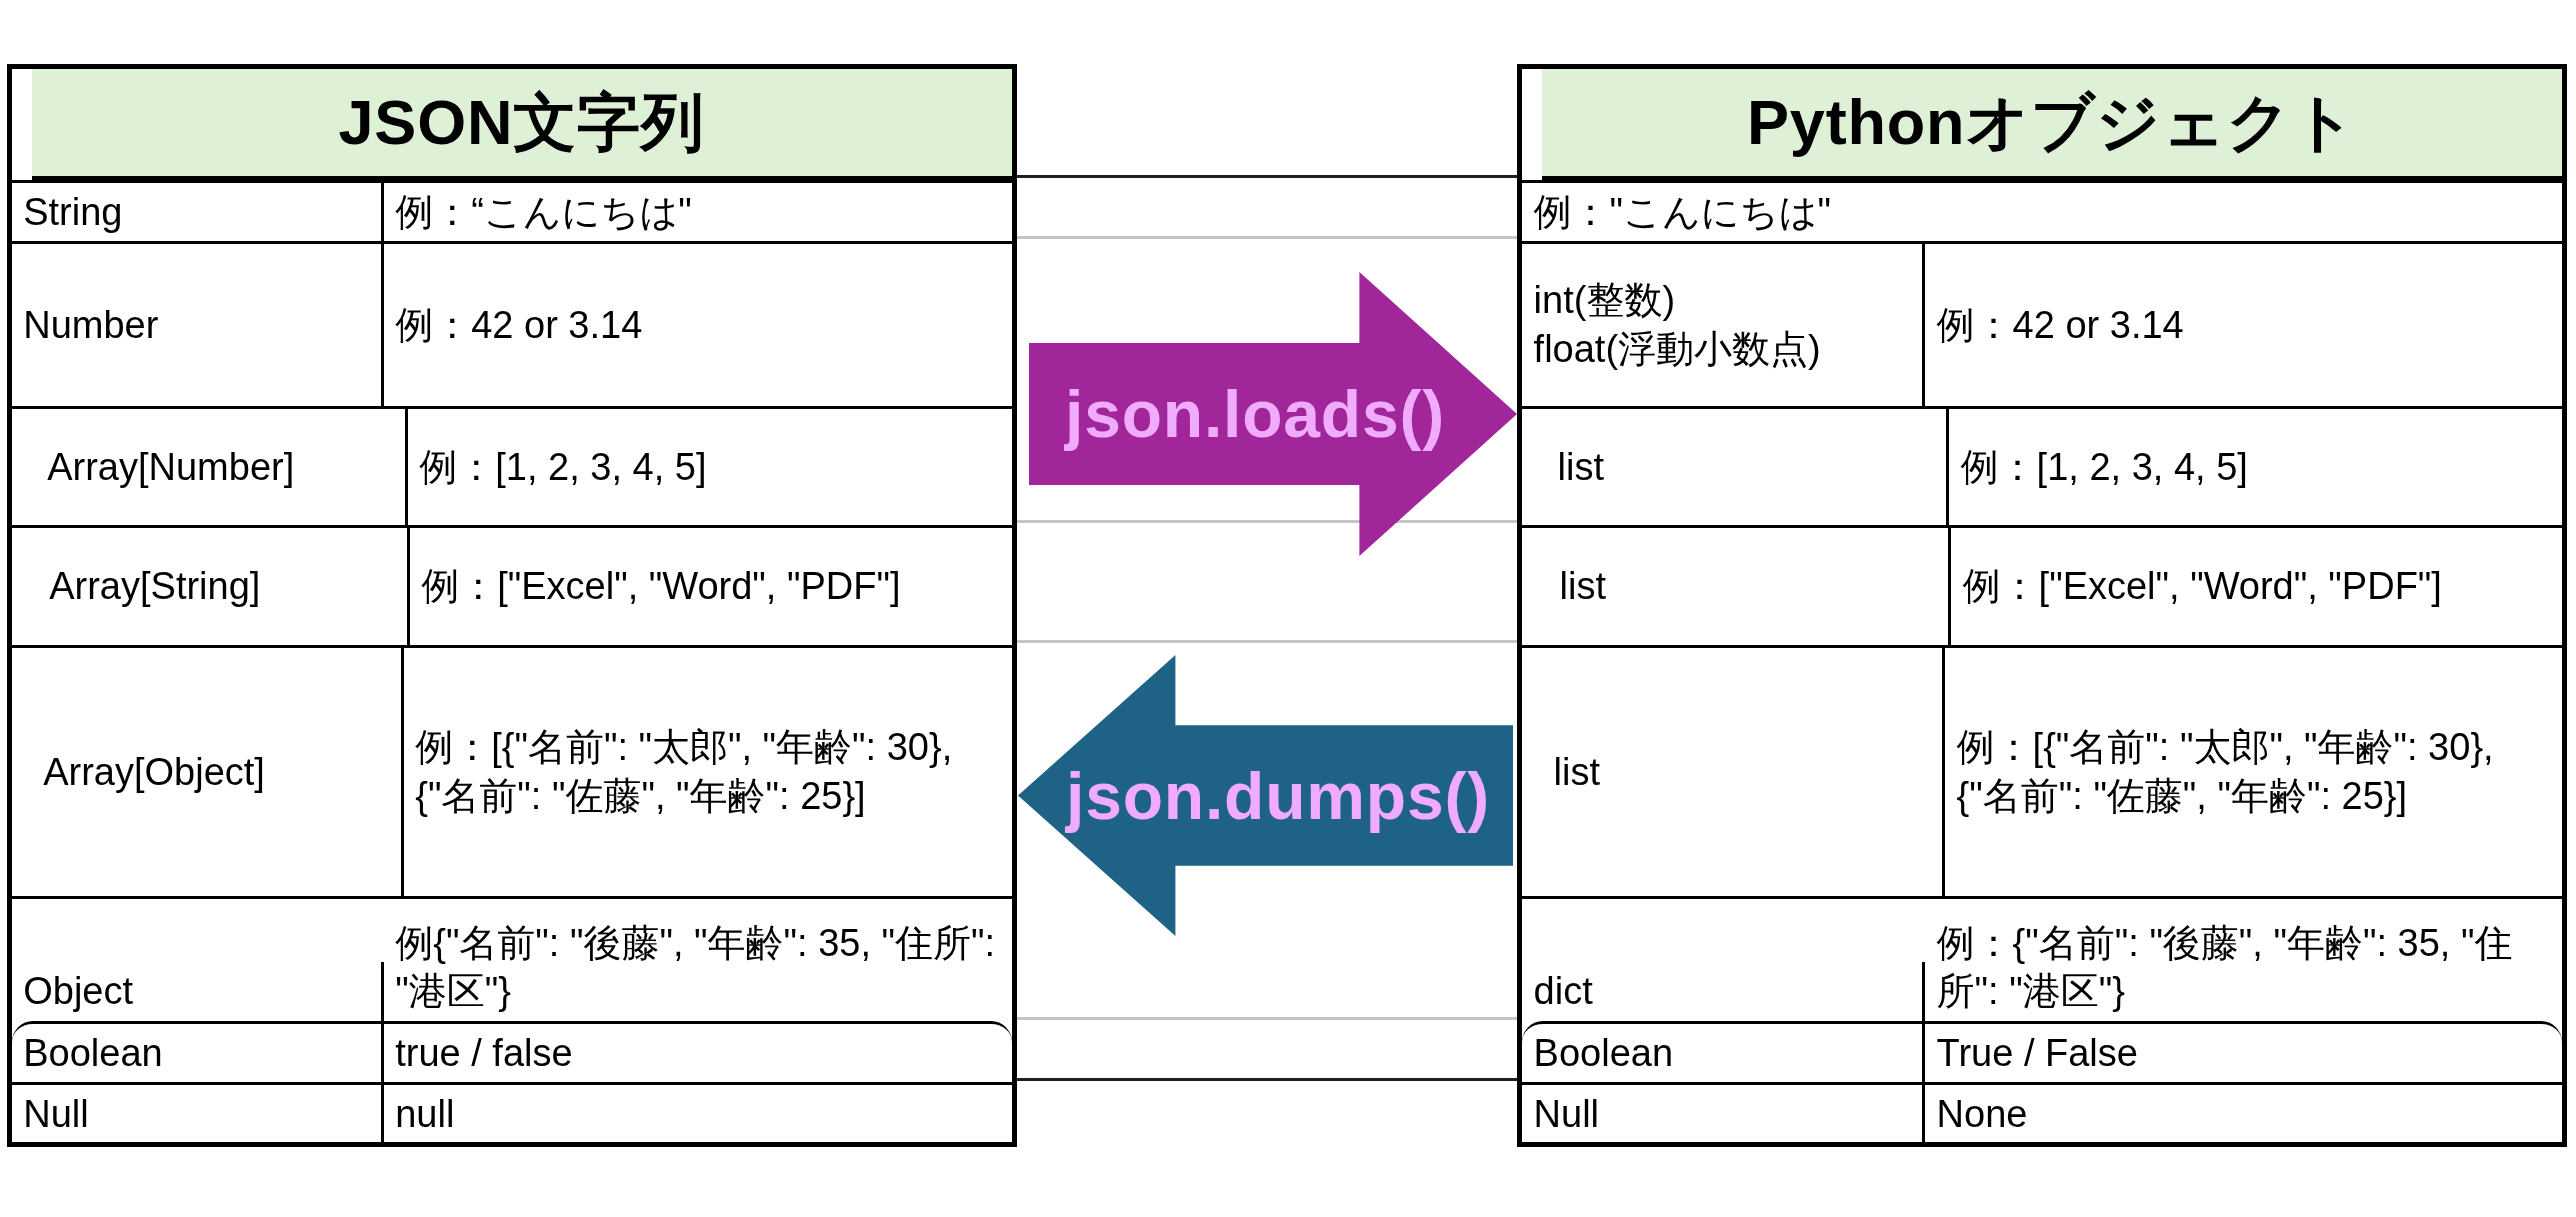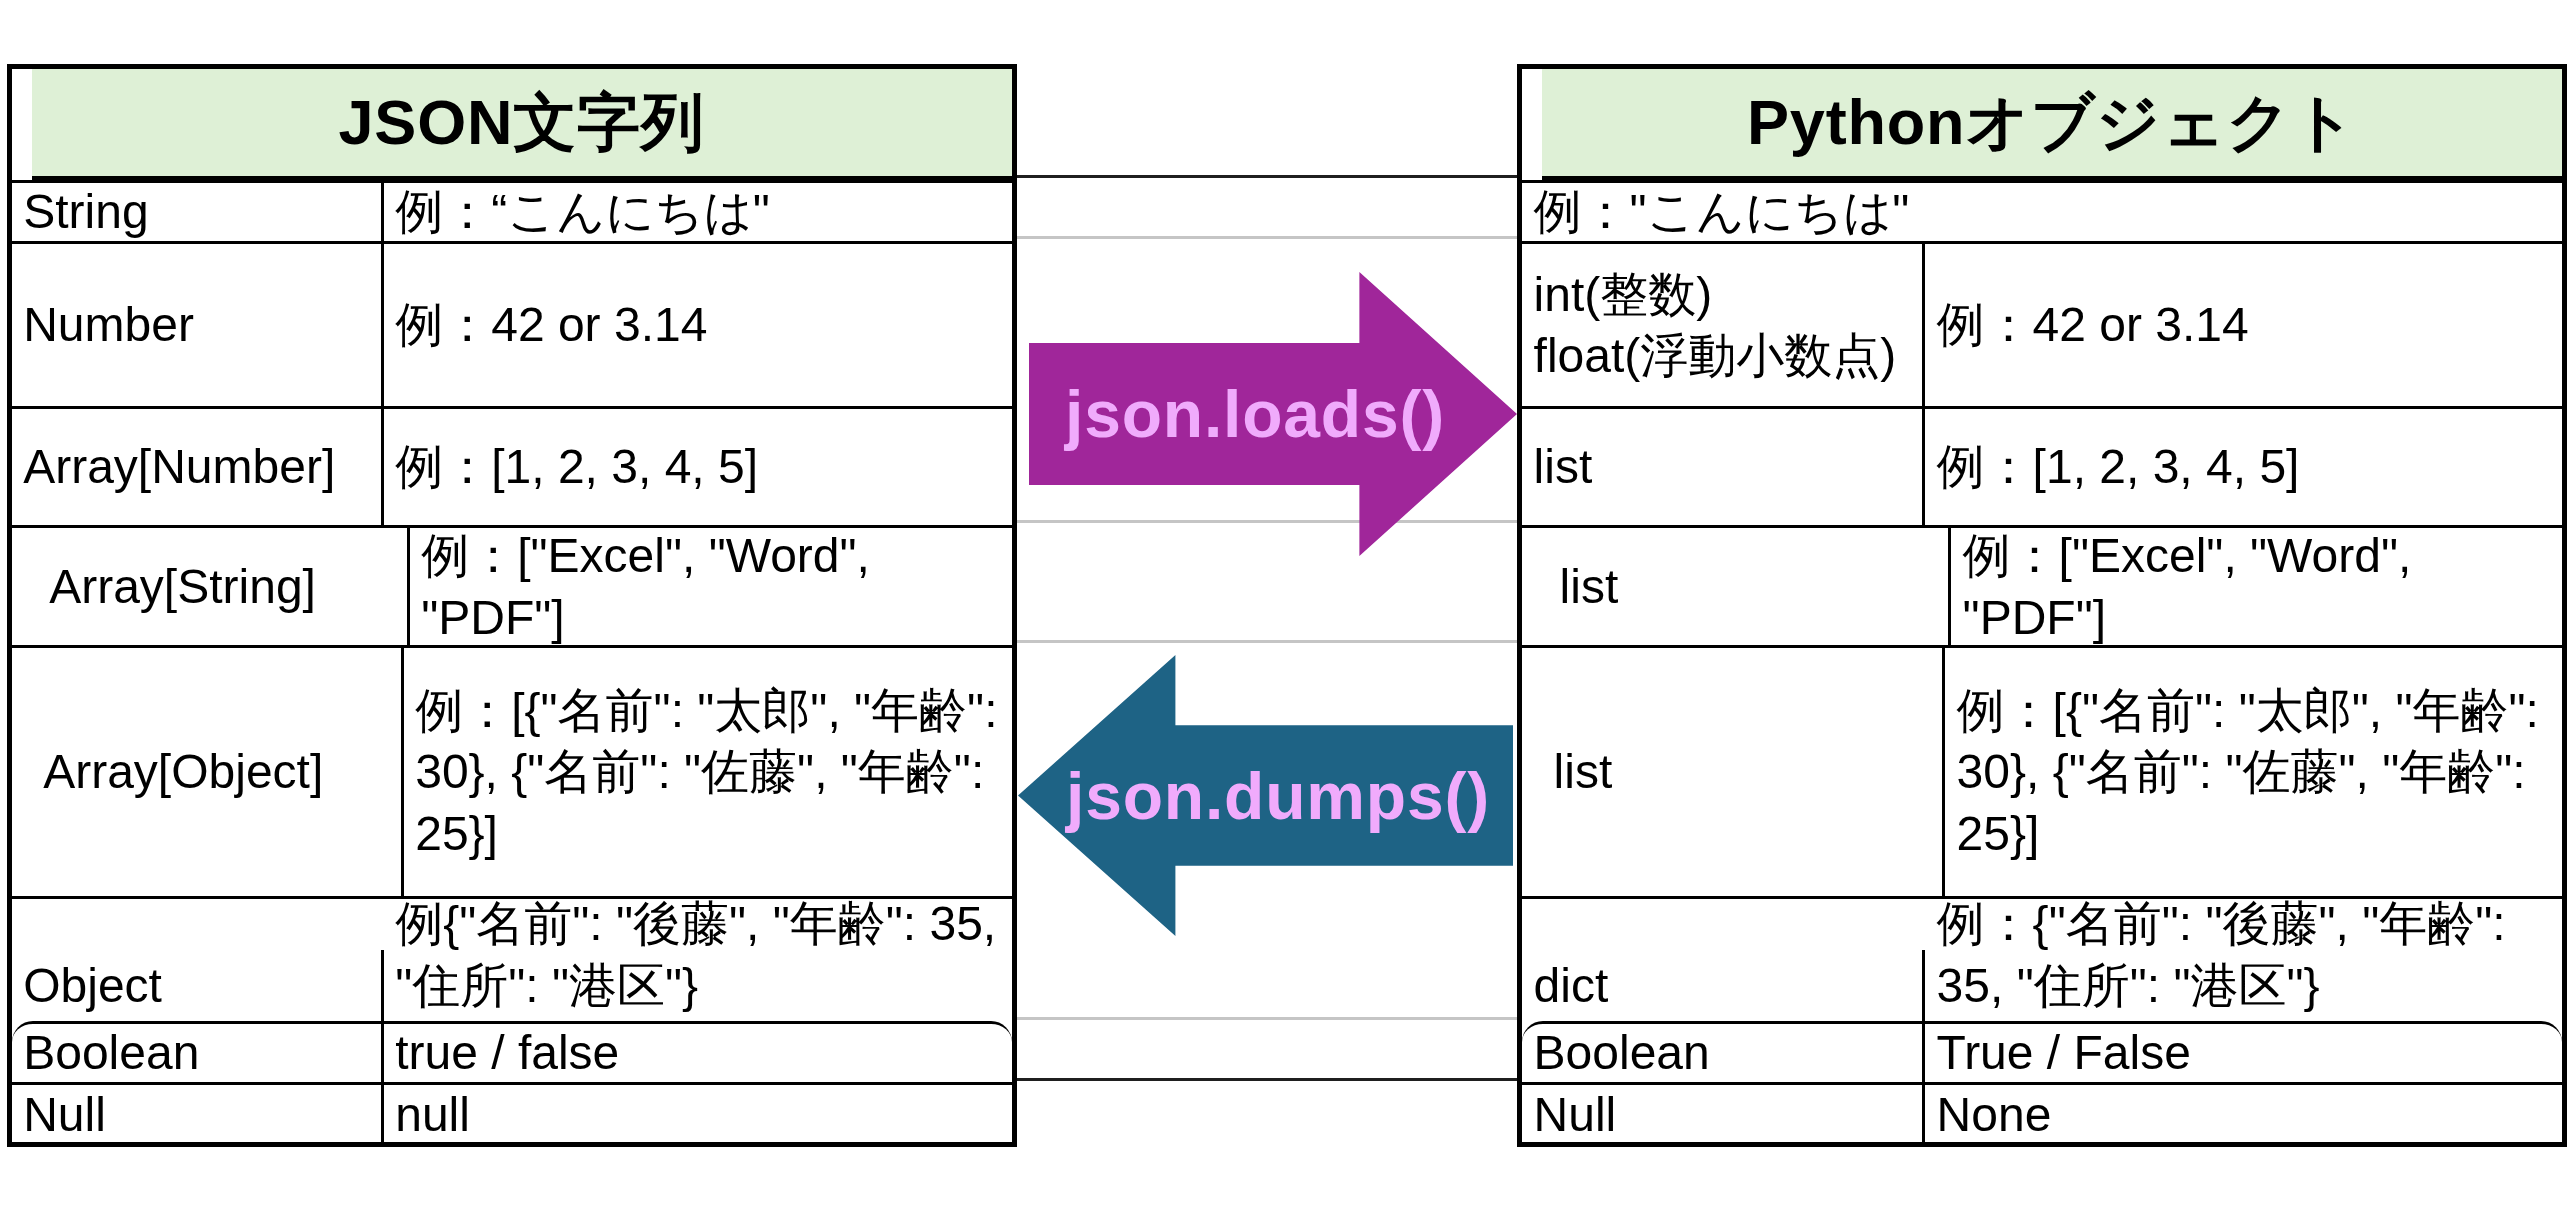--- a/index.html
+++ b/index.html
@@ -15,27 +15,27 @@
   #left-table{left:6.6px;width:1010px;height:1083px;}
   #right-table{left:1517px;width:1050px;height:1083px;}
   .tbl-header{
     height:107px;background:#DEF0D6;border-bottom:4.1px solid #000;
     display:flex;align-items:center;justify-content:center;
     font-size:63px;font-weight:bold;letter-spacing:0.8px;margin-left:20px;
   }
   .row{display:flex;border-top:3.3px solid #000;box-sizing:content-box;}
   .row:first-of-type{border-top:none;}
   .cell{display:flex;align-items:center;box-sizing:border-box;
-        font-size:48px;line-height:1.28;padding:5px 8.3px 5px 11.6px;}
+        font-size:38px;line-height:1.28;padding:5px 8.3px 5px 11.6px;}
   .cell-type{border-right:3.3px solid #000;white-space:pre-line;}
   #left-table  .cell-type{width:372px;flex:none;}
   #left-table  .cell-example{flex:1;}
   #right-table .cell-type{width:403px;flex:none;}
   #right-table .cell-example{flex:1;}
-  .r1{height:58px;} .r2{height:162px;} .r3{height:116px;} .r4{height:117px;padding-left:26px;}
+  .r1{height:58px;} .r2{height:162px;} .r3{height:116px;padding-left:24px;} .r4{height:117px;padding-left:26px;}
   .r5{height:248px;padding-left:20px;} .r6{height:122px;align-items:flex-end;} .r7{height:58px;border-radius:21px;} .r8{height:59px;}
 
   
   .gap-line{position:absolute;left:1017px;width:500px;height:2.5px;background:#c5c5c5;z-index:1;}
   .gap-line.dark{background:#1f1f1f;}
 
   
   .arrow{
     position:absolute;z-index:5;display:flex;align-items:center;justify-content:center;
     color:#f0abfc;font-weight:bold;font-size:66px;letter-spacing:0.8px;

